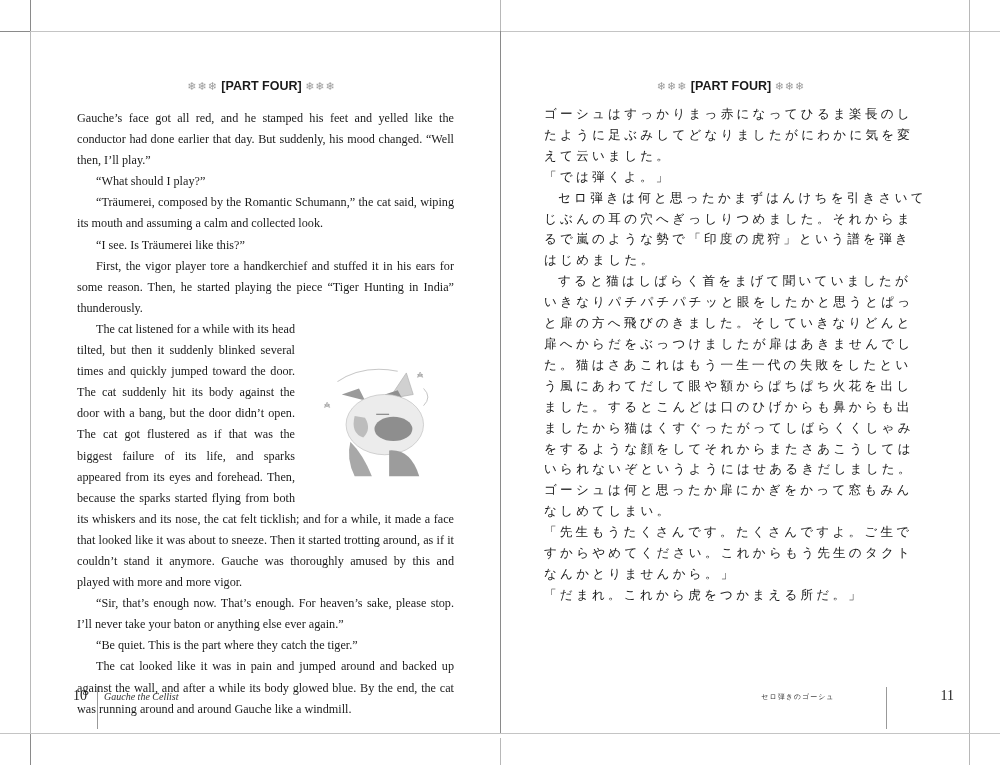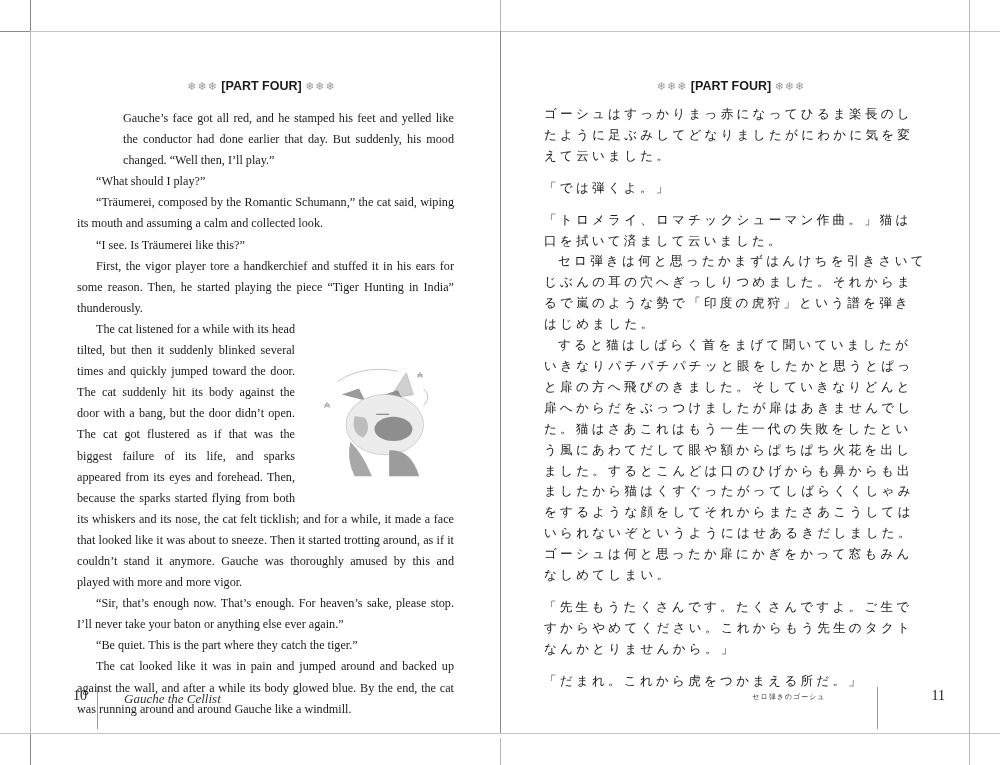--- a/index.html
+++ b/index.html
@@ -27,56 +27,56 @@
       color: #9a9a9a; font-weight: normal; font-size: 11px; letter-spacing: 1px;
     }
 
     .en-body {
       position: absolute; top: 77px; left: 46px; width: 377px;
       font-family: "Liberation Serif", serif;
       font-size: 12.2px; line-height: 21.1px; color: #1a1a1a;
       text-align: justify;
     }
     .en-body p { text-indent: 19px; }
-    .en-body p.noindent { text-indent: 0; margin-left: 46px; }
+    .en-body p.noindent { text-indent: 0; }
 
     .illustration {
       float: right; width: 155px; height: 152px;
       margin: 0 -4px 0 8px;
       position: relative;
     }
     .illustration svg { width: 100%; height: 100%; }
 
     .jp-body {
       position: absolute; top: 73px; left: 43px; width: 383px;
       font-family: "DejaVu Sans", sans-serif;
       font-size: 12.6px; line-height: 20.9px; color: #1a1a1a;
       letter-spacing: 3.2px;
     }
     .jp-body p { text-indent: 14px; }
     .jp-body p.noindent { text-indent: 0; }
-    .jp-body p.quote { text-indent: 0; margin-top: 11px; }
+    .jp-body p.quote { text-indent: 0; }
 
     .footer-left {
       position: absolute; top: 657px; left: 42px; height: 36px;
       display: flex; align-items: flex-start;
     }
     .folio {
       font-family: "Liberation Serif", serif; font-size: 14px; color: #222;
       line-height: 16px;
     }
     .footer-rule { width: 1px; height: 42px; background: #999; margin-top: -1px; }
     .running-en {
       font-family: "Liberation Serif", serif; font-style: italic;
-      font-size: 13px; color: #333; padding-left: 6px; padding-top: 3px; margin-left: 20px;
+      font-size: 10px; color: #333; padding-left: 6px; padding-top: 3px;
     }
     .footer-left .folio { padding-right: 10px; }
 
     .footer-right {
-      position: absolute; top: 657px; right: 24px; height: 36px;
+      position: absolute; top: 657px; right: 15px; height: 36px;
       display: flex; align-items: flex-start; gap: 44px;
     }
     .running-jp {
       font-family: "DejaVu Sans", sans-serif; font-size: 7px; color: #333;
       padding-right: 7px; padding-top: 4px; letter-spacing: 1px;
     }
     .footer-right .folio { padding-left: 10px; }
   </style>
 </head>
 <body>
@@ -143,21 +143,20 @@
 <div class="page page-right">
   <div class="part-header">
     <span class="stars">❄❄❄</span>
     <span>[PART FOUR]</span>
     <span class="stars">❄❄❄</span>
   </div>
 
   <div class="jp-body">
     <p class="noindent">ゴーシュはすっかりまっ赤になってひるま楽長のしたように足ぶみしてどなりましたがにわかに気を変えて云いました。</p>
     <p class="quote">「では弾くよ。」</p>
-    <p class="quote">「トロメライ、ロマチックシューマン作曲。」猫は口を拭いて済まして云いました。</p>
     <p>セロ弾きは何と思ったかまずはんけちを引きさいてじぶんの耳の穴へぎっしりつめました。それからまるで嵐のような勢で「印度の虎狩」という譜を弾きはじめました。</p>
     <p>すると猫はしばらく首をまげて聞いていましたがいきなりパチパチパチッと眼をしたかと思うとぱっと扉の方へ飛びのきました。そしていきなりどんと扉へからだをぶっつけましたが扉はあきませんでした。猫はさあこれはもう一生一代の失敗をしたという風にあわてだして眼や額からぱちぱち火花を出しました。するとこんどは口のひげからも鼻からも出ましたから猫はくすぐったがってしばらくくしゃみをするような顔をしてそれからまたさあこうしてはいられないぞというようにはせあるきだしました。ゴーシュは何と思ったか扉にかぎをかって窓もみんなしめてしまい。</p>
     <p class="quote">「先生もうたくさんです。たくさんですよ。ご生ですからやめてください。これからもう先生のタクトなんかとりませんから。」</p>
     <p class="quote">「だまれ。これから虎をつかまえる所だ。」</p>
 
   </div>
 
   <div class="footer-right">
     <span class="running-jp">セロ弾きのゴーシュ</span>
     <span class="footer-rule"></span>

